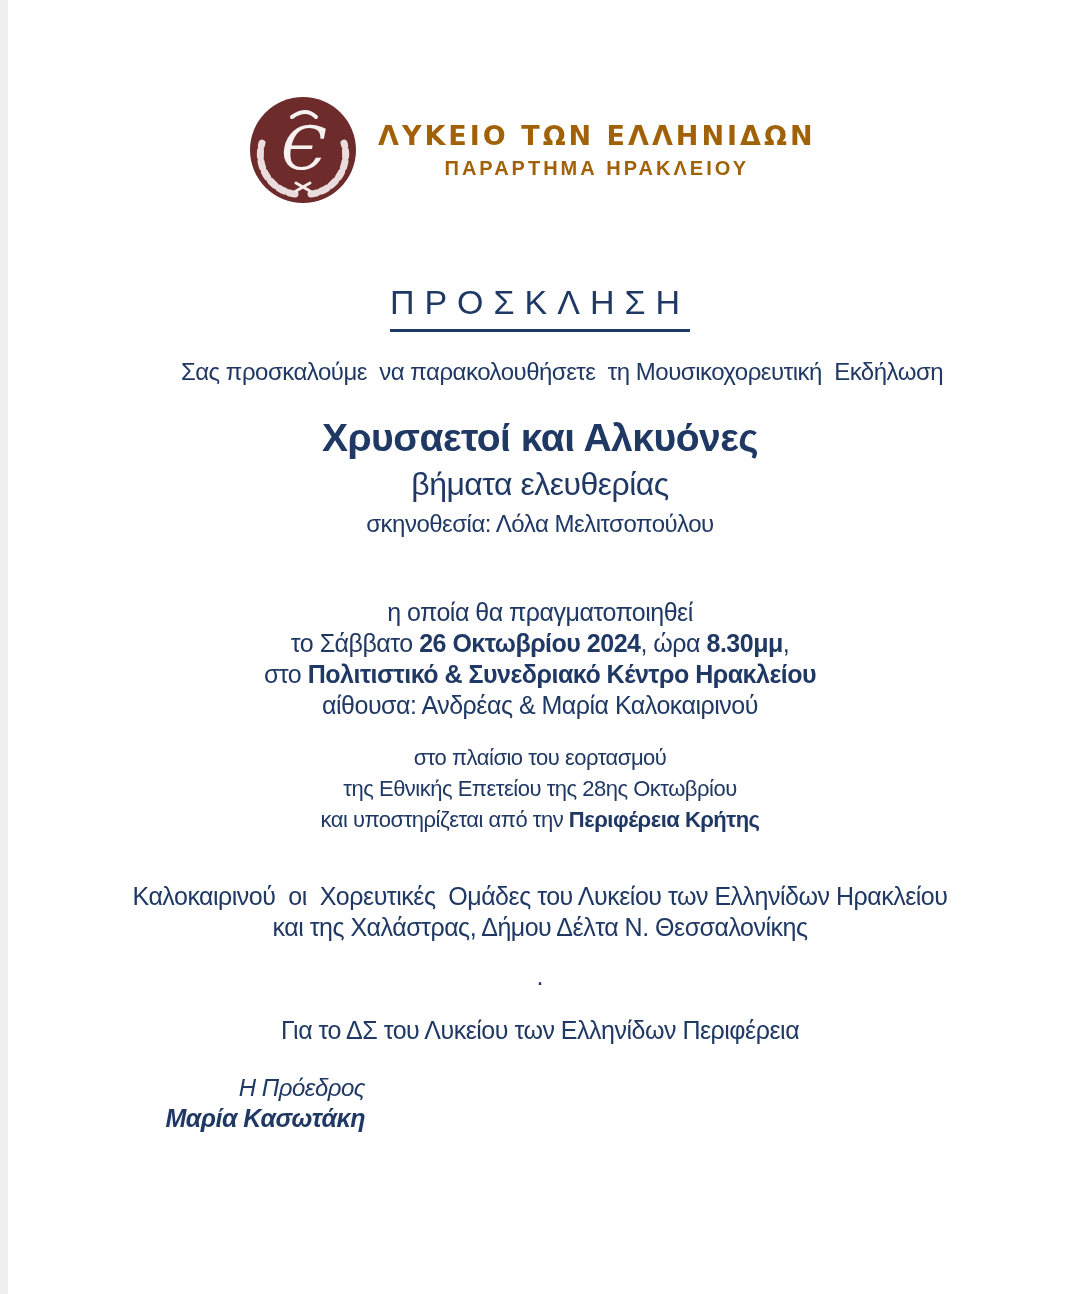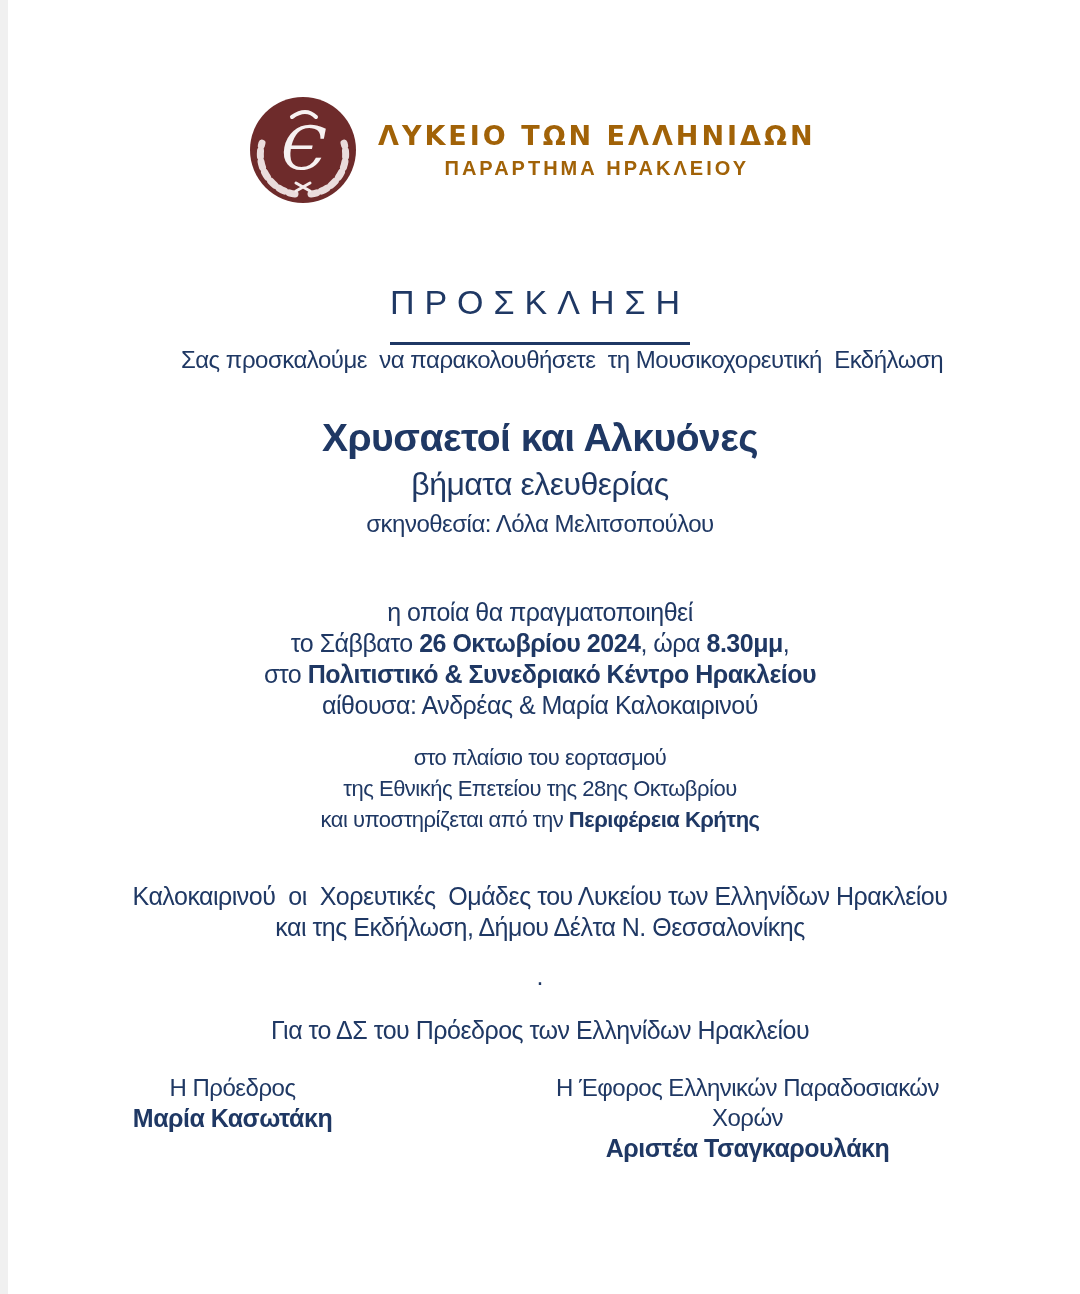--- a/index.html
+++ b/index.html
@@ -49,40 +49,40 @@
   .cblock {
     position: absolute;
     left: 0; right: 0;
     text-align: center;
   }
   .heading-wrap { top: 283px; }
   .heading {
     display: inline-block;
     font-size: 34px;
     letter-spacing: 10px;
-    padding-bottom: 20px;
+    padding-bottom: 7px;
     border-bottom: 3px solid #1f3864;
   }
-  .intro { top: 346px; font-size: 24px; letter-spacing: -0.5px; padding-left: 44px; }
+  .intro { top: 358px; font-size: 24px; letter-spacing: -0.5px; padding-left: 44px; }
 
   .event-title { top: 416px; font-size: 39px; font-weight: bold; letter-spacing: -0.5px; }
   .event-subtitle { top: 466px; font-size: 32px; letter-spacing: -0.5px; }
   .event-direction { top: 510px; font-size: 24px; letter-spacing: -0.5px; }
 
   .details { top: 597px; font-size: 25px; line-height: 31px; letter-spacing: -0.5px; }
   .celebration { top: 742px; font-size: 22px; line-height: 31px; letter-spacing: -0.5px; }
   .participants { top: 881px; font-size: 25px; line-height: 31px; letter-spacing: -0.5px; }
   .dot-line { top: 962px; font-size: 25px; }
   .committee { top: 1016px; font-size: 25px; letter-spacing: -0.5px; }
 
   .b { font-weight: bold; }
 
   
   .signatures { position: absolute; top: 1073px; left: 0; right: 0; height: 70px; }
-  .sig-col { position: absolute; text-align: center; font-size: 24px; line-height: 30px; letter-spacing: -0.5px; }
+  .sig-col { position: absolute; text-align: right; font-size: 24px; line-height: 30px; letter-spacing: -0.5px; font-style: italic; }
   .sig-left { left: 100px; width: 265px; }
   .sig-right { left: 525px; width: 445px; }
   .sig-name { font-weight: bold; font-size: 25px; margin-top: 0px; }
 </style>
 </head>
 <body>
 
 <div class="page">
   <div class="edge-strip"></div>
 
@@ -136,31 +136,27 @@
     <div>
       <span class="txt">και υποστηρίζεται από την </span><span class="b txt">Περιφέρεια Κρήτης</span>
     </div>
   </div>
 
   <div class="cblock participants">
     <div>
       <span class="txt">Καλοκαιρινού  οι  Χορευτικές  Ομάδες του Λυκείου των Ελληνίδων Ηρακλείου</span>
     </div>
     <div>
-      <span class="txt">και της Εκδήλωση, Δήμου Δέλτα Ν. Θεσσαλονίκης</span>
+      <span class="txt">και της Χαλάστρας, Δήμου Δέλτα Ν. Θεσσαλονίκης</span>
     </div>
   </div>
 
   <div class="cblock dot-line txt">.</div>
 
-  <div class="cblock committee txt">Για το ΔΣ του Πρόεδρος των Ελληνίδων Ηρακλείου</div>
+  <div class="cblock committee txt">Για το ΔΣ του Λυκείου των Ελληνίδων Περιφέρεια</div>
 
   <div class="signatures">
     <div class="sig-col sig-left">
       <div class="txt">Η Πρόεδρος</div>
       <div class="sig-name txt">Μαρία Κασωτάκη</div>
     </div>
-    <div class="sig-col sig-right">
-      <div class="txt">Η Έφορος Ελληνικών Παραδοσιακών Χορών</div>
-      <div class="sig-name txt">Αριστέα Τσαγκαρουλάκη</div>
-    </div>
   </div>
 </div>
 
 </body></html>

